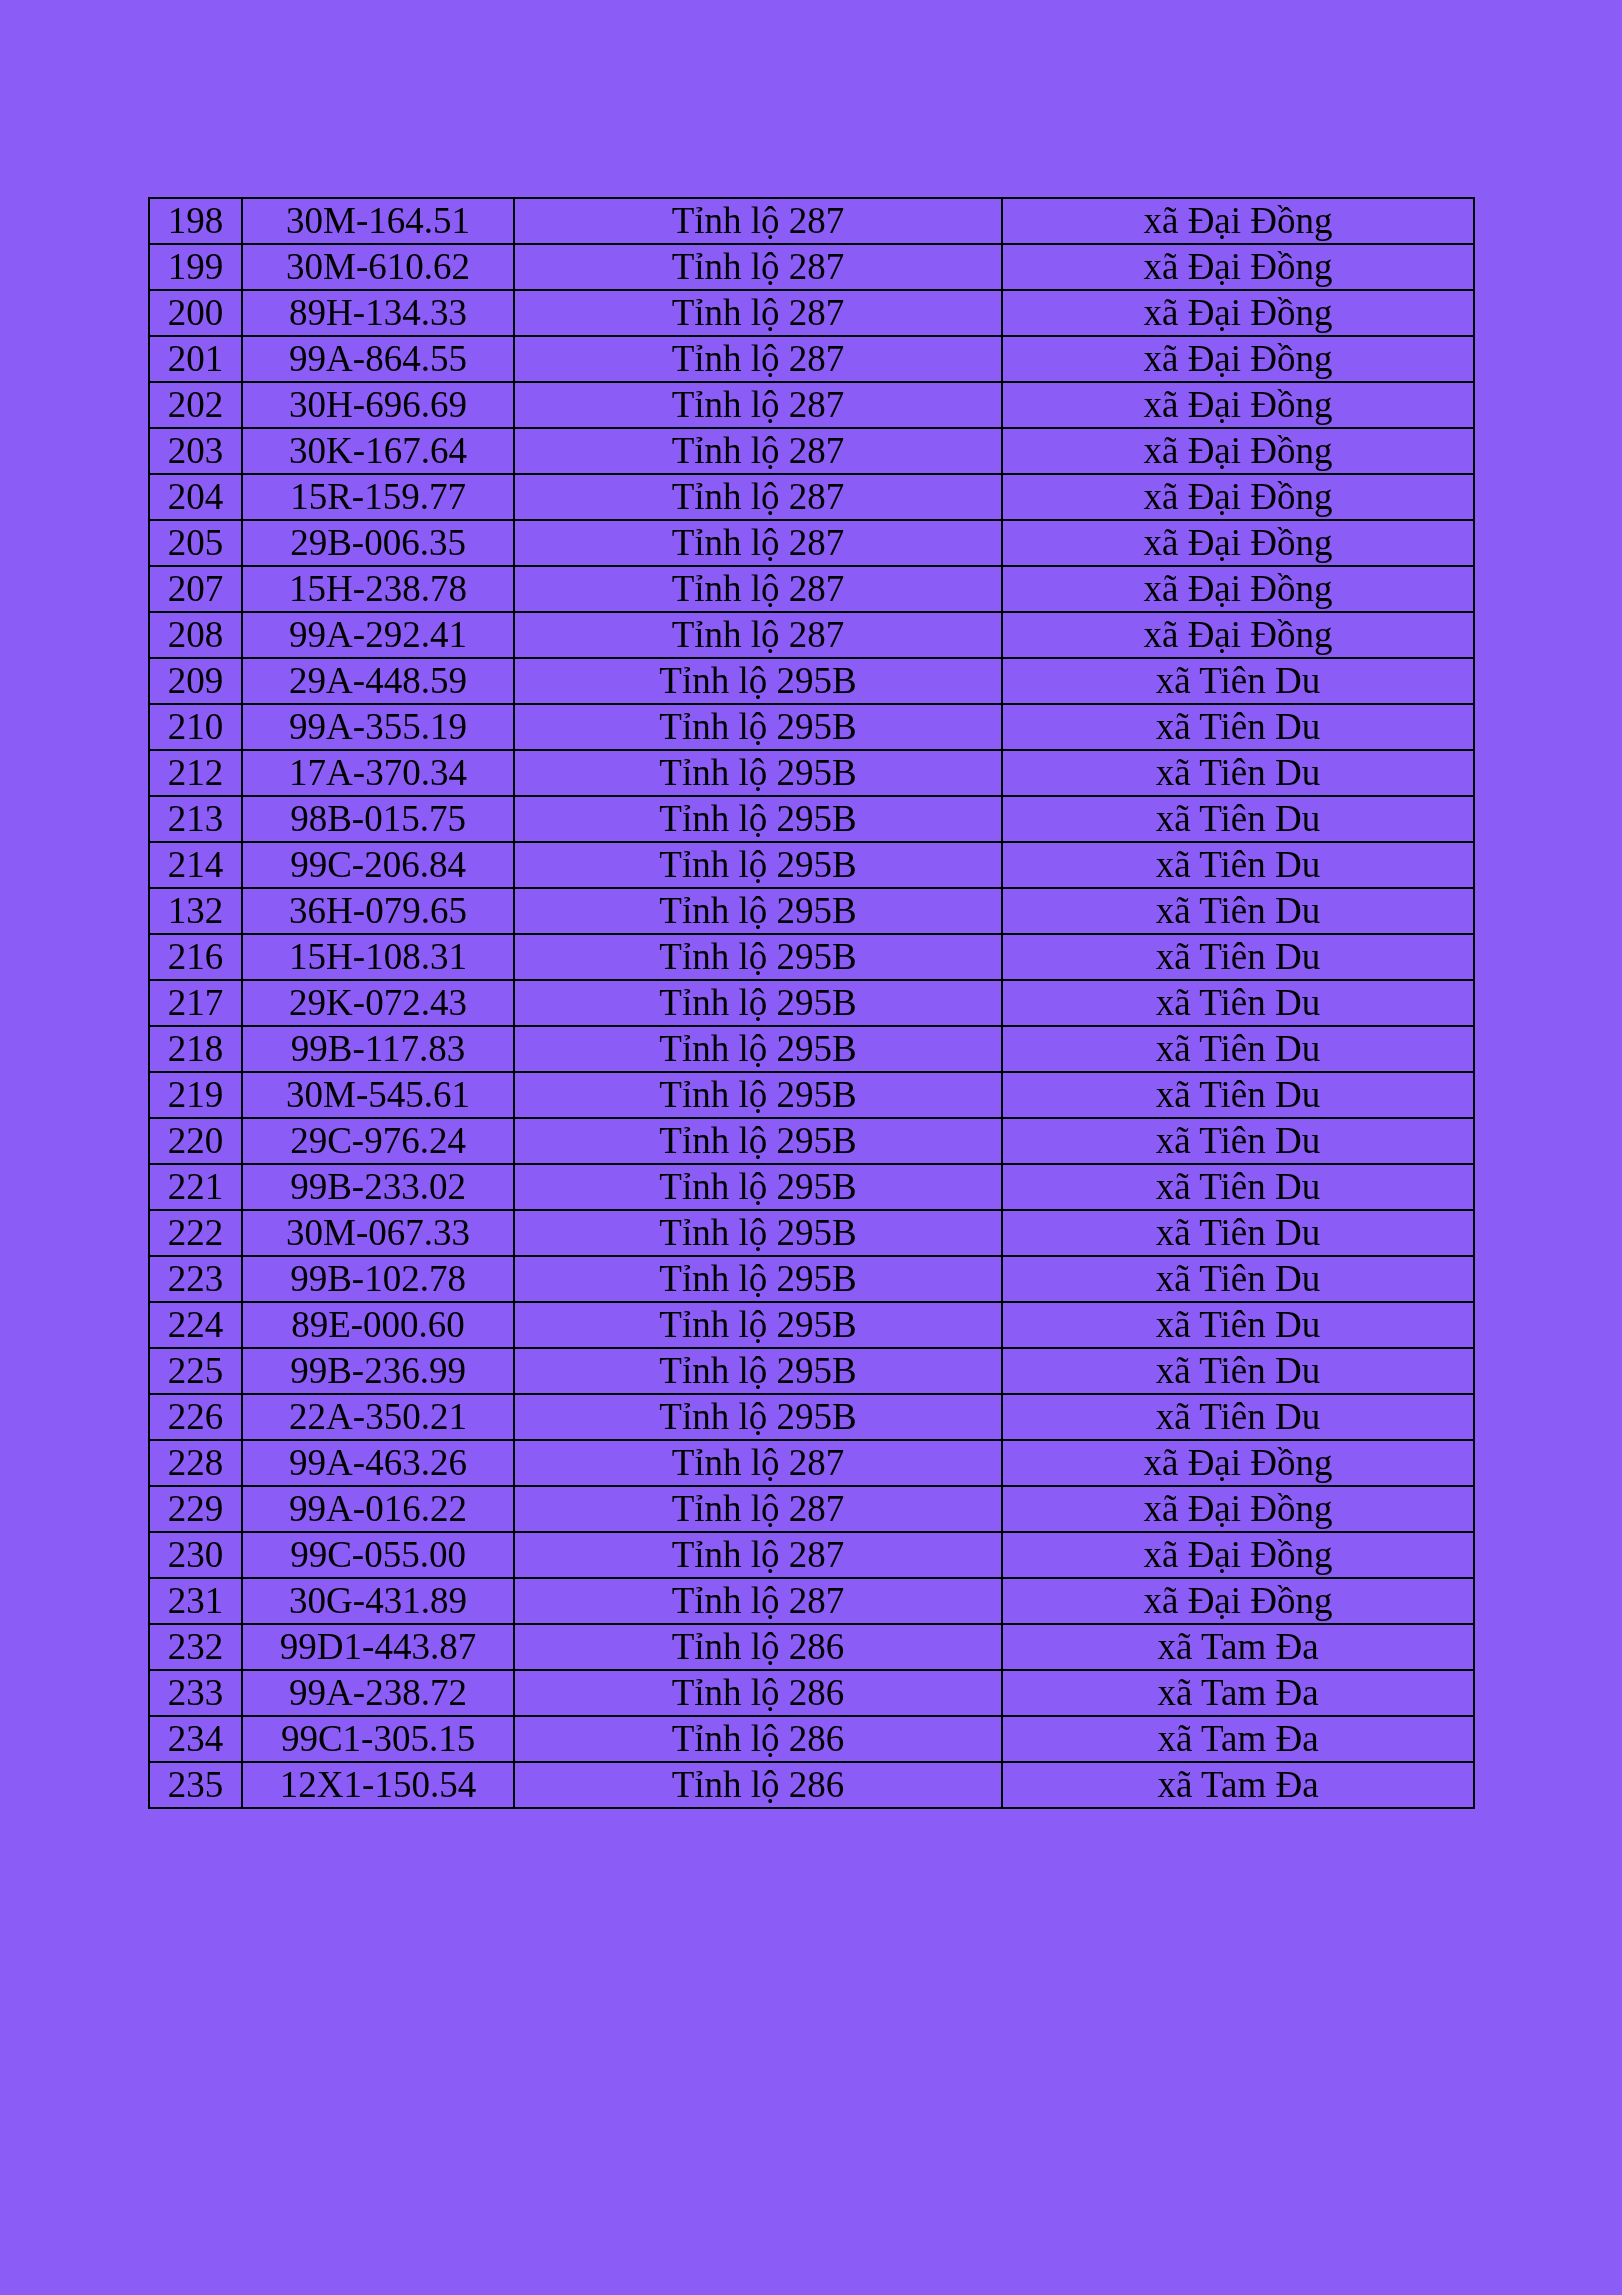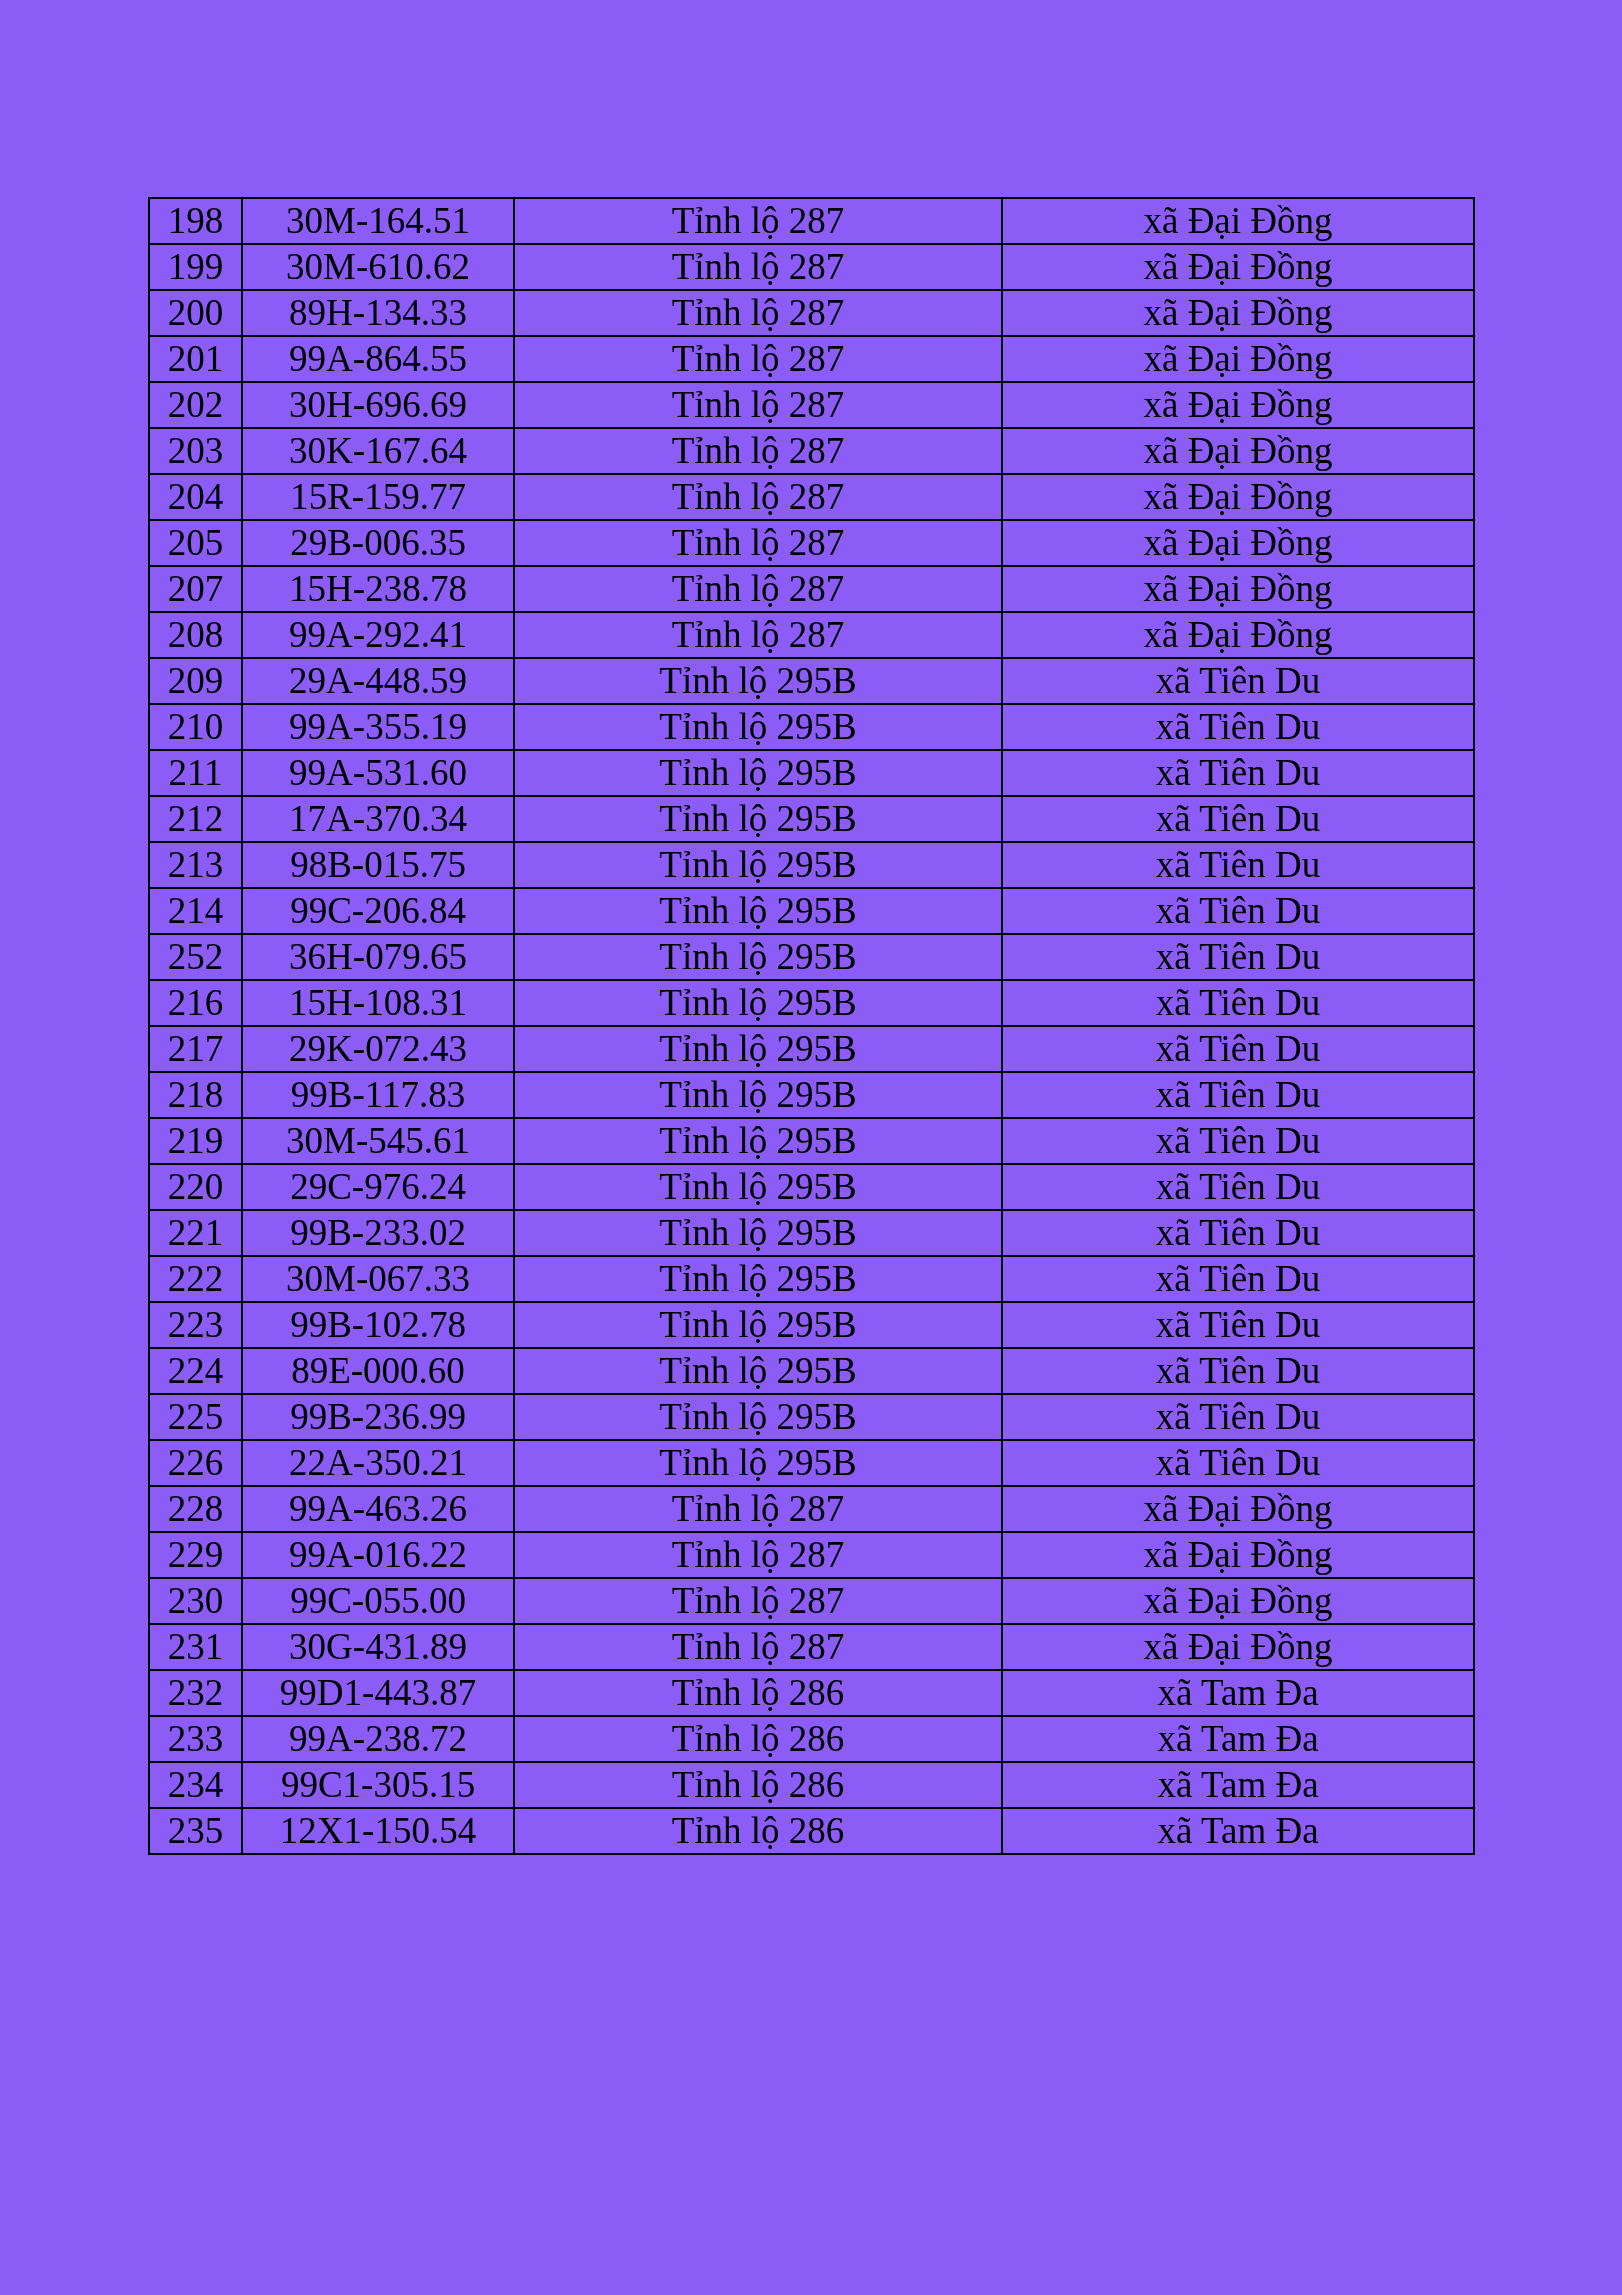--- a/index.html
+++ b/index.html
@@ -109,45 +109,39 @@
           <td>Tỉnh lộ 295B</td>
           <td>xã Tiên Du</td>
         </tr>
         <tr>
           <td>210</td>
           <td>99A-355.19</td>
           <td>Tỉnh lộ 295B</td>
           <td>xã Tiên Du</td>
         </tr>
         <tr>
-          <td>211</td>
-          <td>99A-531.60</td>
-          <td>Tỉnh lộ 295B</td>
-          <td>xã Tiên Du</td>
-        </tr>
-        <tr>
           <td>212</td>
           <td>17A-370.34</td>
           <td>Tỉnh lộ 295B</td>
           <td>xã Tiên Du</td>
         </tr>
         <tr>
           <td>213</td>
           <td>98B-015.75</td>
           <td>Tỉnh lộ 295B</td>
           <td>xã Tiên Du</td>
         </tr>
         <tr>
           <td>214</td>
           <td>99C-206.84</td>
           <td>Tỉnh lộ 295B</td>
           <td>xã Tiên Du</td>
         </tr>
         <tr>
-          <td>252</td>
+          <td>132</td>
           <td>36H-079.65</td>
           <td>Tỉnh lộ 295B</td>
           <td>xã Tiên Du</td>
         </tr>
         <tr>
           <td>216</td>
           <td>15H-108.31</td>
           <td>Tỉnh lộ 295B</td>
           <td>xã Tiên Du</td>
         </tr>

